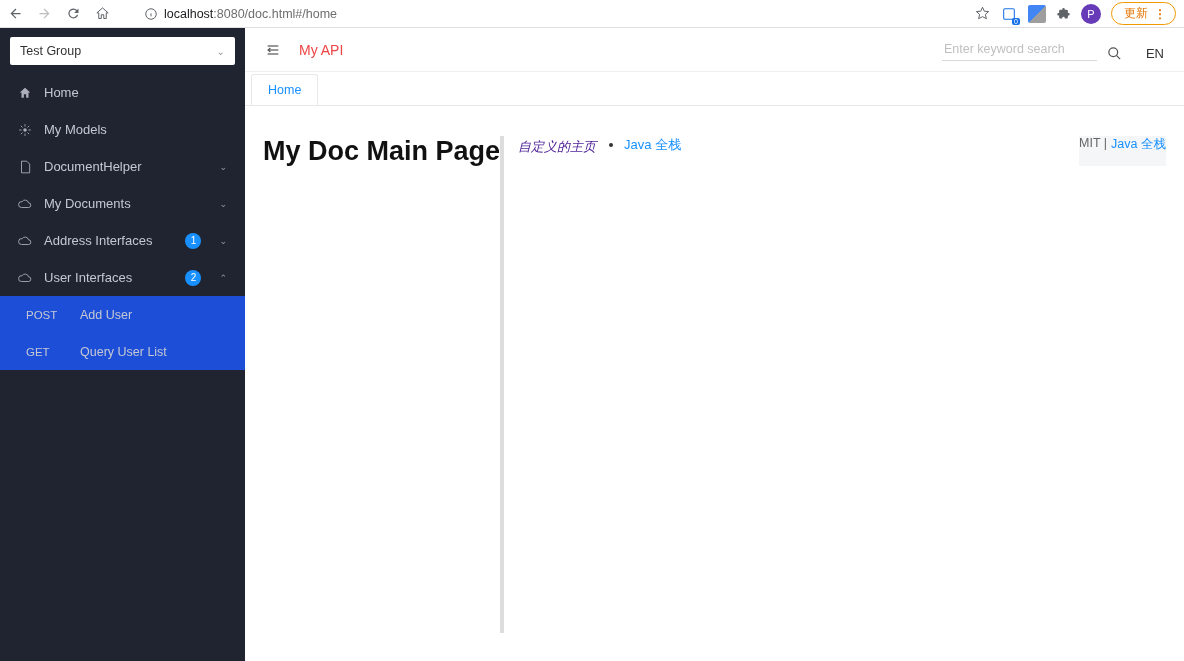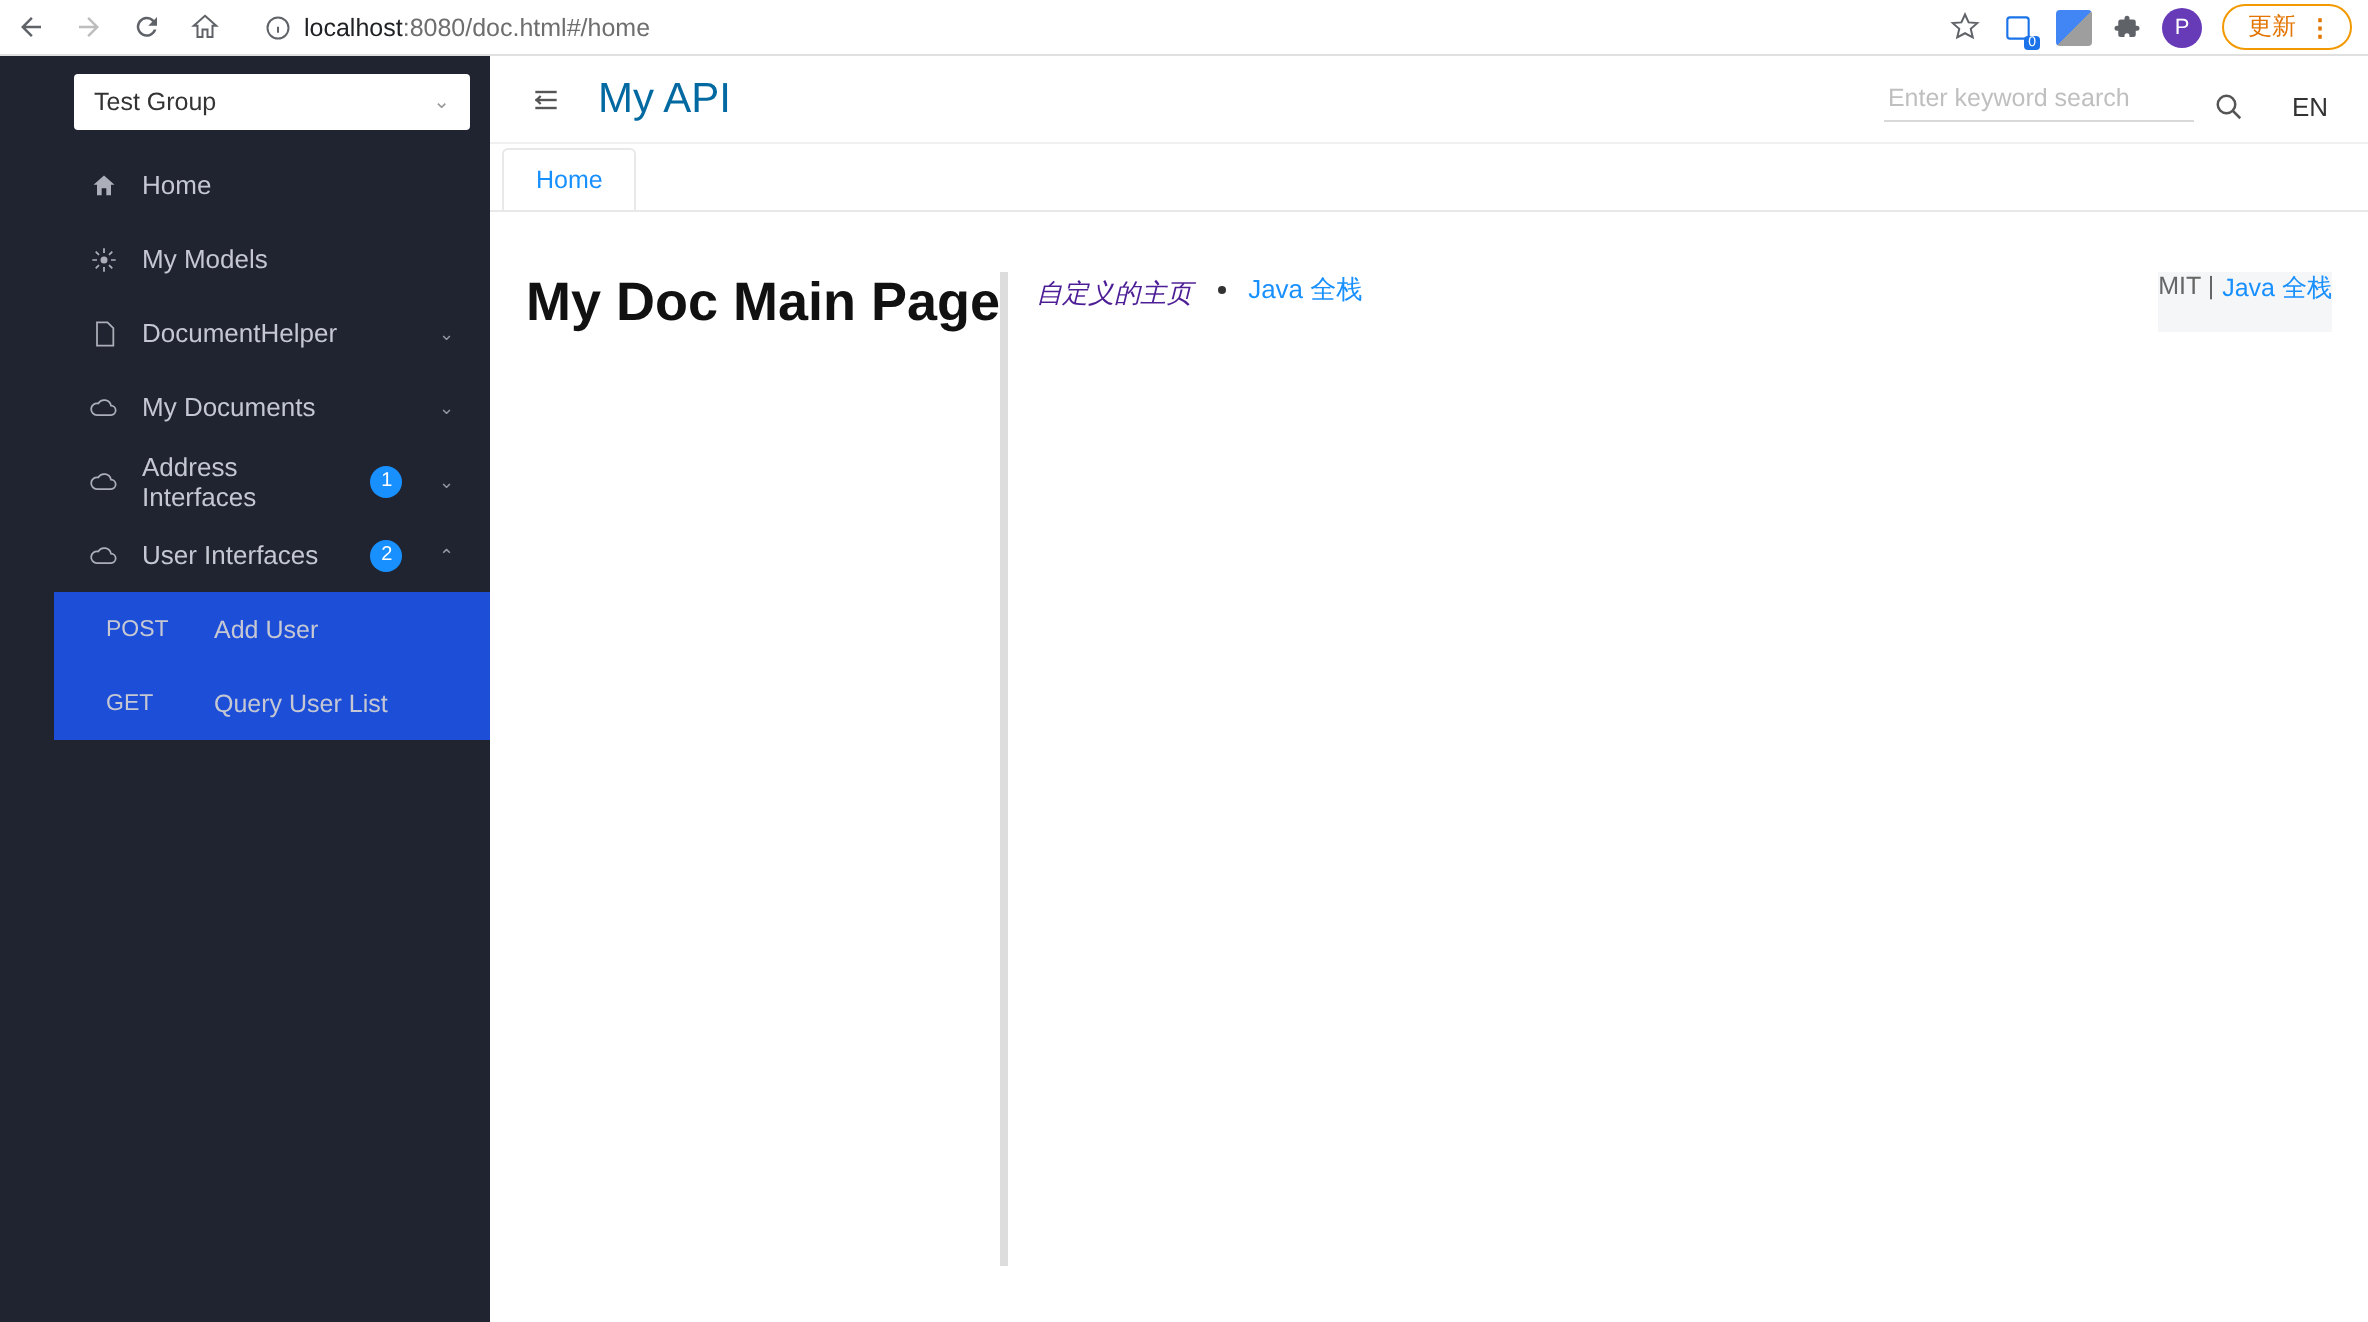--- a/index.html
+++ b/index.html
@@ -1,19 +1,19 @@
 <!DOCTYPE html>
 <html><head>
   <meta charset="utf-8">
   <style>
     * { margin: 0; padding: 0; box-sizing: border-box; }
     body { font-family: -apple-system, BlinkMacSystemFont, "Segoe UI", Helvetica, Arial, sans-serif; font-size: 13px; background: #fff; color: #333; height: 661px; width: 1184px; overflow: hidden; display: flex; flex-direction: column; }
     
     
-    .browser-bar { height: 28px; display: flex; align-items: center; padding: 0 8px; gap: 12px; border-bottom: 1px solid #e0e0e0; background: #fff; justify-content: center; }
+    .browser-bar { height: 28px; display: flex; align-items: center; padding: 0 8px; gap: 24px; border-bottom: 1px solid #e0e0e0; background: #fff; justify-content: center; }
     .nav-icons { display: flex; gap: 14px; align-items: center; color: #5f6368; }
     .nav-icon { width: 15px; height: 15px; cursor: pointer; fill: currentColor; }
     .nav-icon.disabled { color: #bdbdbd; }
     .addr-bar { flex: 1; display: flex; align-items: center; gap: 6px; height: 22px; padding: 0 10px; font-size: 12.5px; color: #202124; }
     .addr-bar .info-icon { width: 14px; height: 14px; color: #5f6368; }
     .addr-host { font-weight: 400; color: #202124; }
     .addr-path { color: #6e6e6e; }
     .right-icons { display: flex; align-items: center; gap: 10px; }
     .star-icon { width: 15px; height: 15px; color: #5f6368; }
     .ext-icon { width: 18px; height: 18px; display: flex; align-items: center; justify-content: center; font-size: 10px; color: #1a73e8; position: relative;}
@@ -21,39 +21,39 @@
     .translate-icon { width: 18px; height: 18px; background: linear-gradient(135deg,#4285f4 50%,#9e9e9e 50%); border-radius:2px; color:#fff; font-size:9px; display:flex; align-items:center; justify-content:center;}
     .puzzle-icon { width: 15px; height: 15px; color: #5f6368; }
     .avatar-p { width: 20px; height: 20px; border-radius: 50%; background: #673ab7; color: #fff; display: flex; align-items: center; justify-content: center; font-size: 11px; }
     .update-btn { border: 1px solid #f29900; color: #e37400; border-radius: 14px; padding: 2px 10px 2px 12px; font-size: 12px; display: flex; align-items: center; gap: 6px; cursor: pointer; }
     .update-btn .dots { color: #e37400; font-weight: bold; letter-spacing: -1px; }
     
     
     .app { flex: 1; display: flex; min-height: 0; }
     
     
-    .sidebar { width: 245px; background: #1f2430; color: #c5c8d3; display: flex; flex-direction: column; padding-left: 27px; }
+    .sidebar { width: 245px; background: #1f2430; color: #c5c8d3; display: flex; flex-direction: column; }
     .group-select-wrap { padding: 9px 10px; }
     .group-select { background: #fff; color: #333; border-radius: 2px; height: 28px; display: flex; align-items: center; justify-content: space-between; padding: 0 10px; font-size: 12.5px; cursor: pointer; }
     .group-select .chev { color: #999; font-size: 10px; }
     .menu { list-style: none; font-size: 13px; }
     .menu-item { display: flex; align-items: center; height: 37px; padding: 0 18px; cursor: pointer; color: #c5c8d3; gap: 12px; position: relative; }
     .menu-icon { width: 14px; height: 14px; flex-shrink: 0; fill: currentColor; opacity: 0.85; }
     .menu-label { flex: 1; }
     .menu-badge { background: #1890ff; color: #fff; border-radius: 50%; width: 16px; height: 16px; font-size: 10px; display: flex; align-items: center; justify-content: center; }
     .menu-chev { font-size: 9px; opacity: 0.7; margin-left: 6px; }
     .submenu { list-style: none; background: #1d4ed8; }
     .submenu-item { display: flex; align-items: center; height: 37px; padding: 0 18px 0 26px; cursor: pointer; color: #c5c8d3; font-size: 12.5px; gap: 22px; }
     .method { width: 32px; font-size: 11.5px; }
     
     
     .main { flex: 1; display: flex; flex-direction: column; min-width: 0; }
     .topbar { height: 44px; display: flex; align-items: center; padding: 0 20px; gap: 18px; border-bottom: 1px solid #f0f0f0; }
     .collapse-icon { width: 16px; height: 16px; color: #555; cursor: pointer; }
-    .api-title { font-size: 21px; color: #0369a1; flex: 1; }
+    .api-title { font-size: 14px; color: #ef4444; flex: 1; }
     .search-wrap { display: flex; align-items: flex-end; gap: 10px; }
     .search-input { border: none; border-bottom: 1px solid #d9d9d9; padding: 4px 2px; font-size: 12.5px; width: 155px; outline: none; color: #333; }
     .search-input::placeholder { color: #bfbfbf; }
     .search-icon { width: 15px; height: 15px; color: #555; cursor: pointer; }
     .lang { font-size: 13px; color: #333; margin-left: 14px; cursor: pointer; }
     
     .tabs-row { height: 34px; border-bottom: 1px solid #e8e8e8; display: flex; padding-left: 6px; }
     .tab { border: 1px solid #e8e8e8; border-bottom: none; background: #fff; color: #1890ff; padding: 0 16px; font-size: 12.5px; display: flex; align-items: center; border-radius: 3px 3px 0 0; margin-top: 2px; cursor: pointer; }
     
     .content { flex: 1; padding: 30px 18px 14px 18px; overflow: auto; display: flex; flex-direction: row; }

